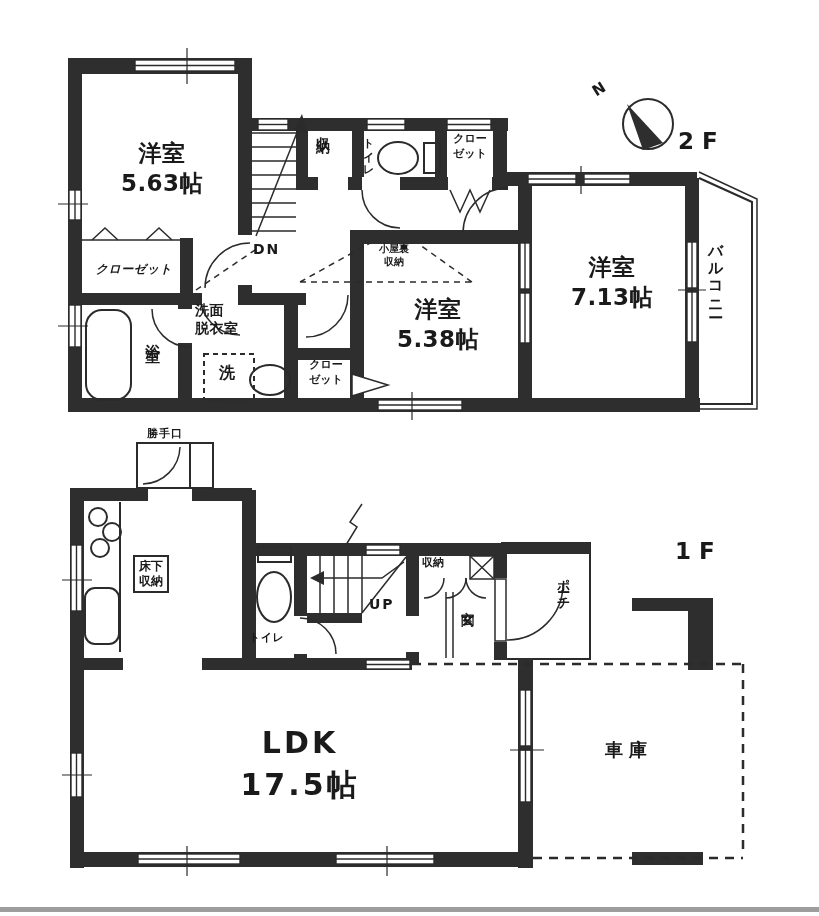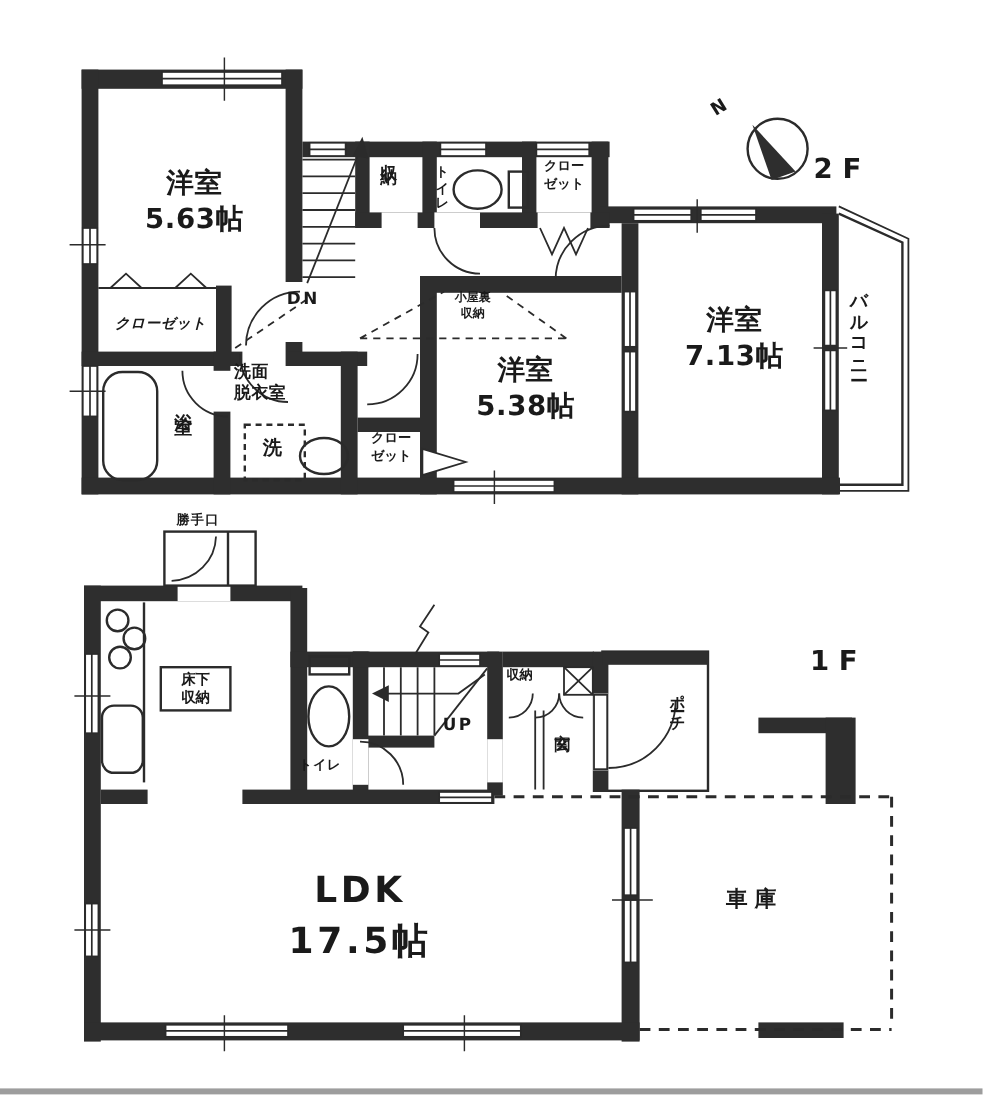--- a/index.html
+++ b/index.html
@@ -8,21 +8,21 @@
     font-family:"DejaVu Sans",sans-serif;
   }
   .canvas svg{position:absolute;left:0;top:0;}
   .lbl{
     position:absolute;color:#1a1a1a;font-weight:bold;white-space:pre-line;
     line-height:1.32;letter-spacing:0.5px;
   }
   .ctr{text-align:center;}
   .v{writing-mode:vertical-rl;text-orientation:upright;letter-spacing:3px;}
   .floorlab{font-size:23px;letter-spacing:8px;}
-  .boxed{border:2px solid #2b2b2b;padding:2px 16px;text-align:center;line-height:1.25;}
+  .boxed{border:2px solid #2b2b2b;padding:2px 4px;text-align:center;line-height:1.25;}
   .big{font-size:23px;}
 </style>
 </head>
 <body>
 
 <div class="canvas">
 
 <svg width="819" height="916" viewBox="0 0 819 916">
 
   <g>
@@ -227,21 +227,21 @@
   <rect x="0" y="907" width="819" height="5" fill="#3b3b3b" opacity="0.5"></rect>
 </svg>
 
   <div class="lbl big ctr" style="left:82px;top:138px;width:160px;">洋室
 5.63帖</div>
   <div class="lbl ctr" style="left:86px;top:262px;width:96px;font-size:12px;font-style:italic;">クローゼット</div>
   <div class="lbl v" style="left:142px;top:332px;font-size:15px;">浴室</div>
   <div class="lbl" style="left:195px;top:302px;width:80px;font-size:14px;font-family:Liberation Serif, serif;">洗面
 脱衣室</div>
   <div class="lbl" style="left:219px;top:362px;font-size:16px;">洗</div>
-  <div class="lbl" style="left:239px;top:240px;font-size:14px;letter-spacing:2px;">DN</div>
+  <div class="lbl" style="left:253px;top:240px;font-size:14px;letter-spacing:2px;">DN</div>
   <div class="lbl v" style="left:314px;top:126px;font-size:14px;">収納</div>
   <div class="lbl v" style="left:360px;top:130px;font-size:11px;letter-spacing:1px;">トイレ</div>
   <div class="lbl ctr" style="left:442px;top:132px;width:56px;font-size:11px;letter-spacing:0;">クロー
 ゼット</div>
   <div class="lbl ctr" style="left:366px;top:242px;width:56px;font-size:10px;letter-spacing:0;">小屋裏
 収納</div>
   <div class="lbl big ctr" style="left:358px;top:294px;width:160px;">洋室
 5.38帖</div>
   <div class="lbl ctr" style="left:302px;top:358px;width:48px;font-size:11px;letter-spacing:0;">クロー
 ゼット</div>

